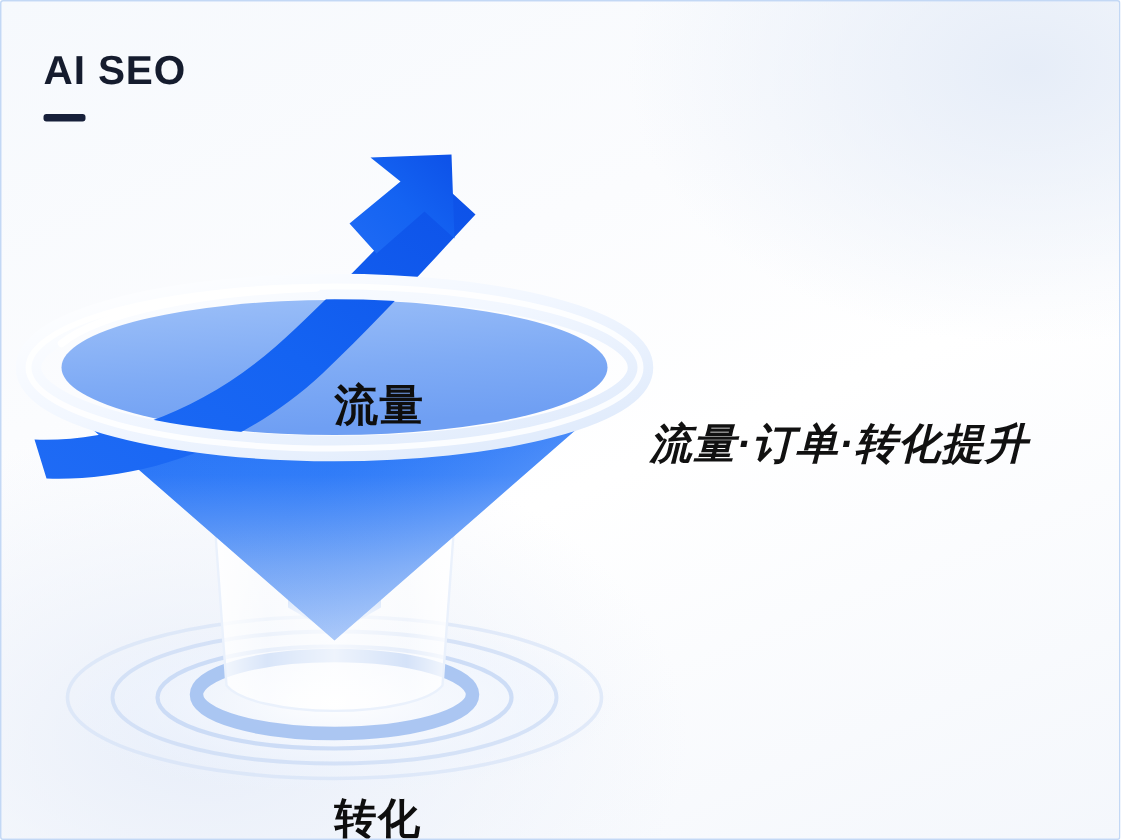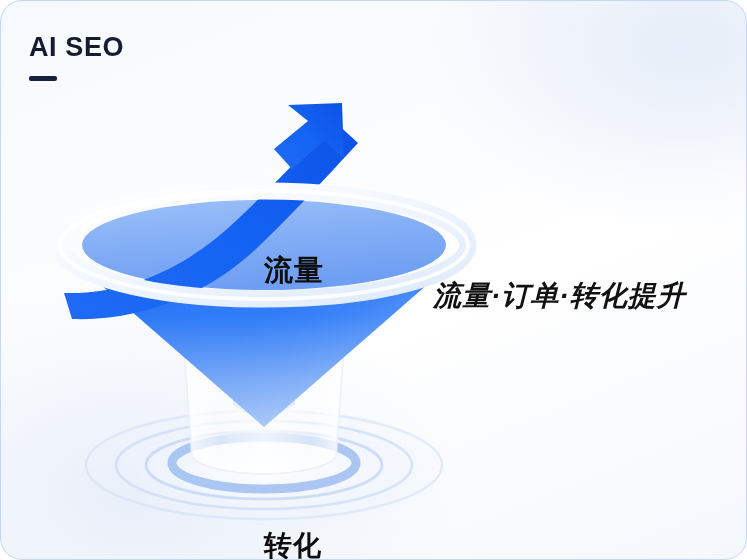--- a/index.html
+++ b/index.html
@@ -10,21 +10,21 @@
   body {
     font-family: "Liberation Sans", "DejaVu Sans", sans-serif;
   }
 
   #slide {
     position: relative;
     width: 747px;
     height: 560px;
     box-sizing: border-box;
     overflow: hidden;
-    border-radius: 22px;
+    border-radius: 2px;
     border: 1.5px solid #c3d8f5;
     background:
       radial-gradient(ellipse 70% 60% at 18% 88%, #e8eef9 0%, rgba(232,238,249,0) 62%),
       radial-gradient(ellipse 60% 55% at 92% 8%, #e6edf8 0%, rgba(230,237,248,0) 60%),
       linear-gradient(158deg, #f6f9fd 0%, #fbfcfe 34%, #ffffff 56%, #f4f7fc 100%);
   }
 
   
   .title-block {
     position: absolute;
@@ -60,21 +60,20 @@
     font-style: italic;
   }
 
   
   .graphic {
     position: absolute;
     left: 0px;
     top: 96px;
     width: 440px;
     height: 430px;
-    margin-left: 41px;
   }
   .graphic svg {
     display: block;
     width: 440px;
     height: 430px;
   }
 
   
   .label {
     position: absolute;

